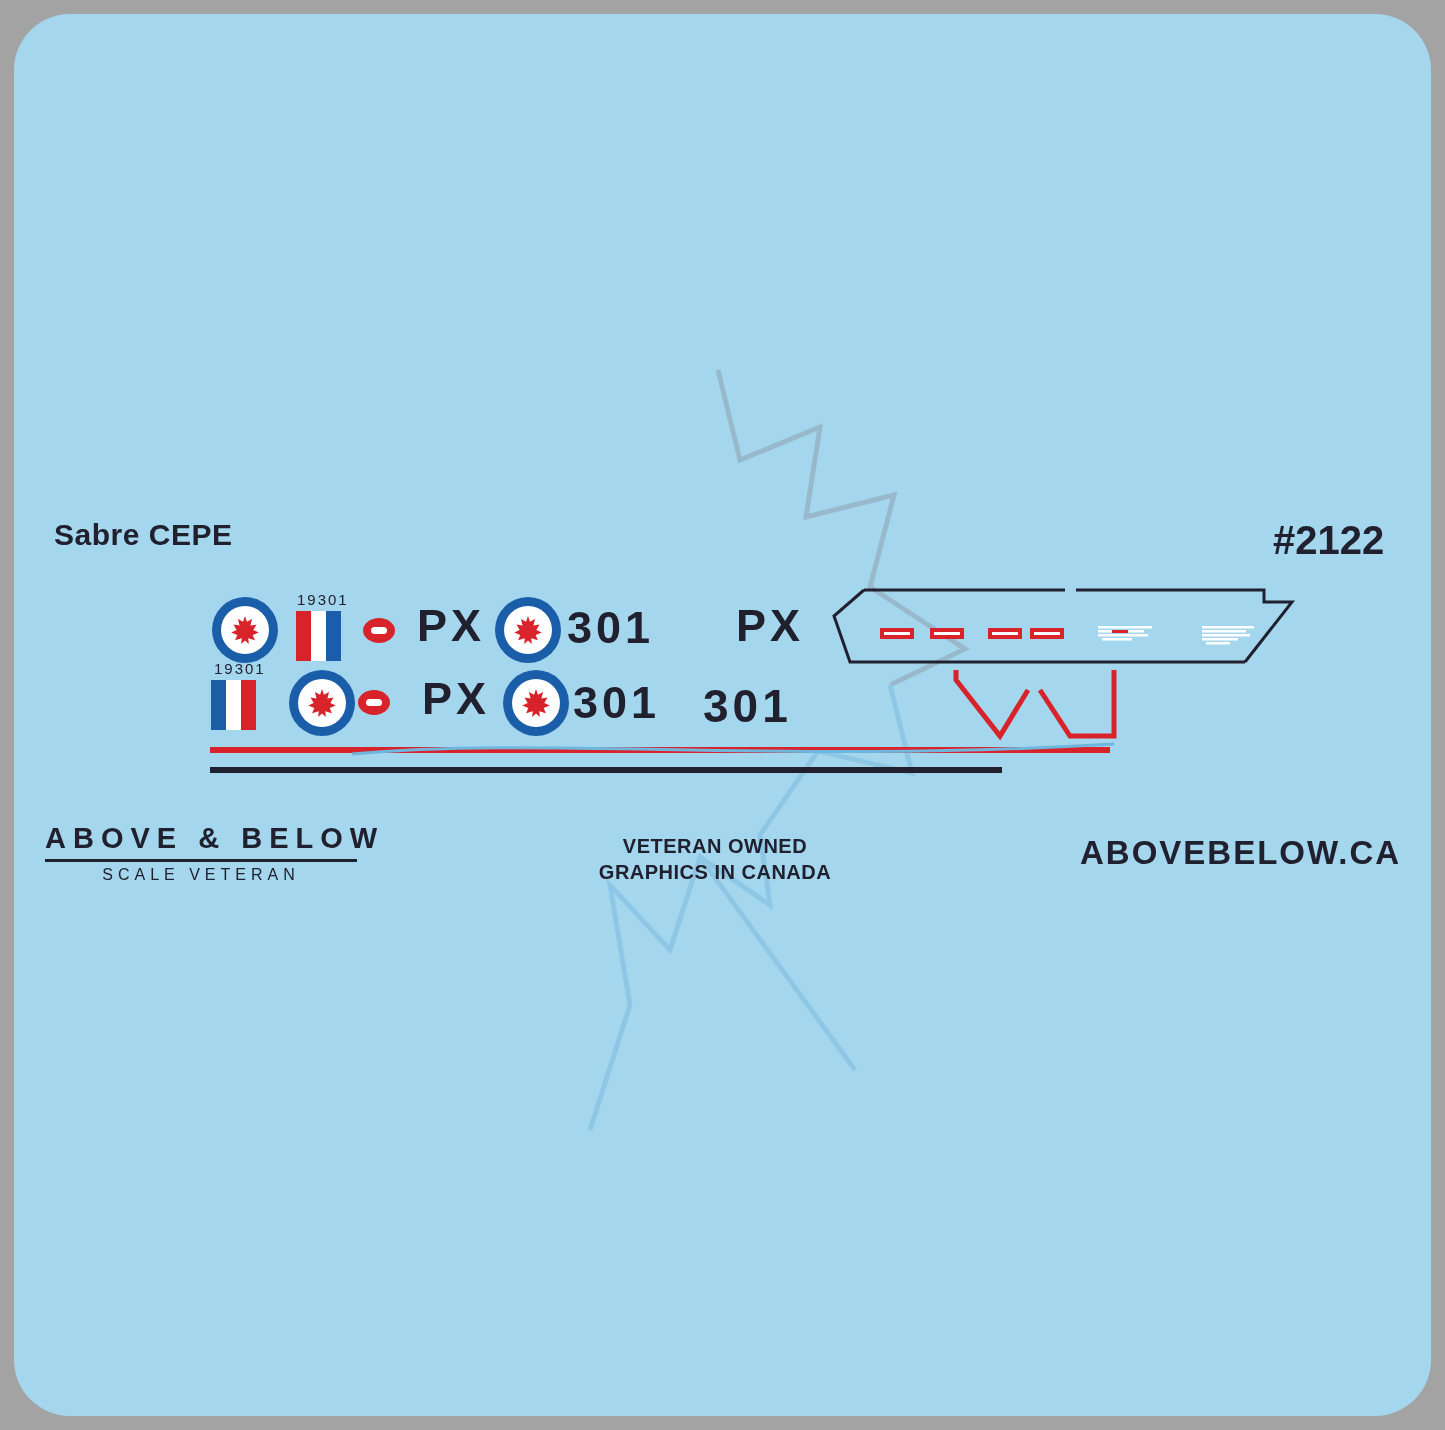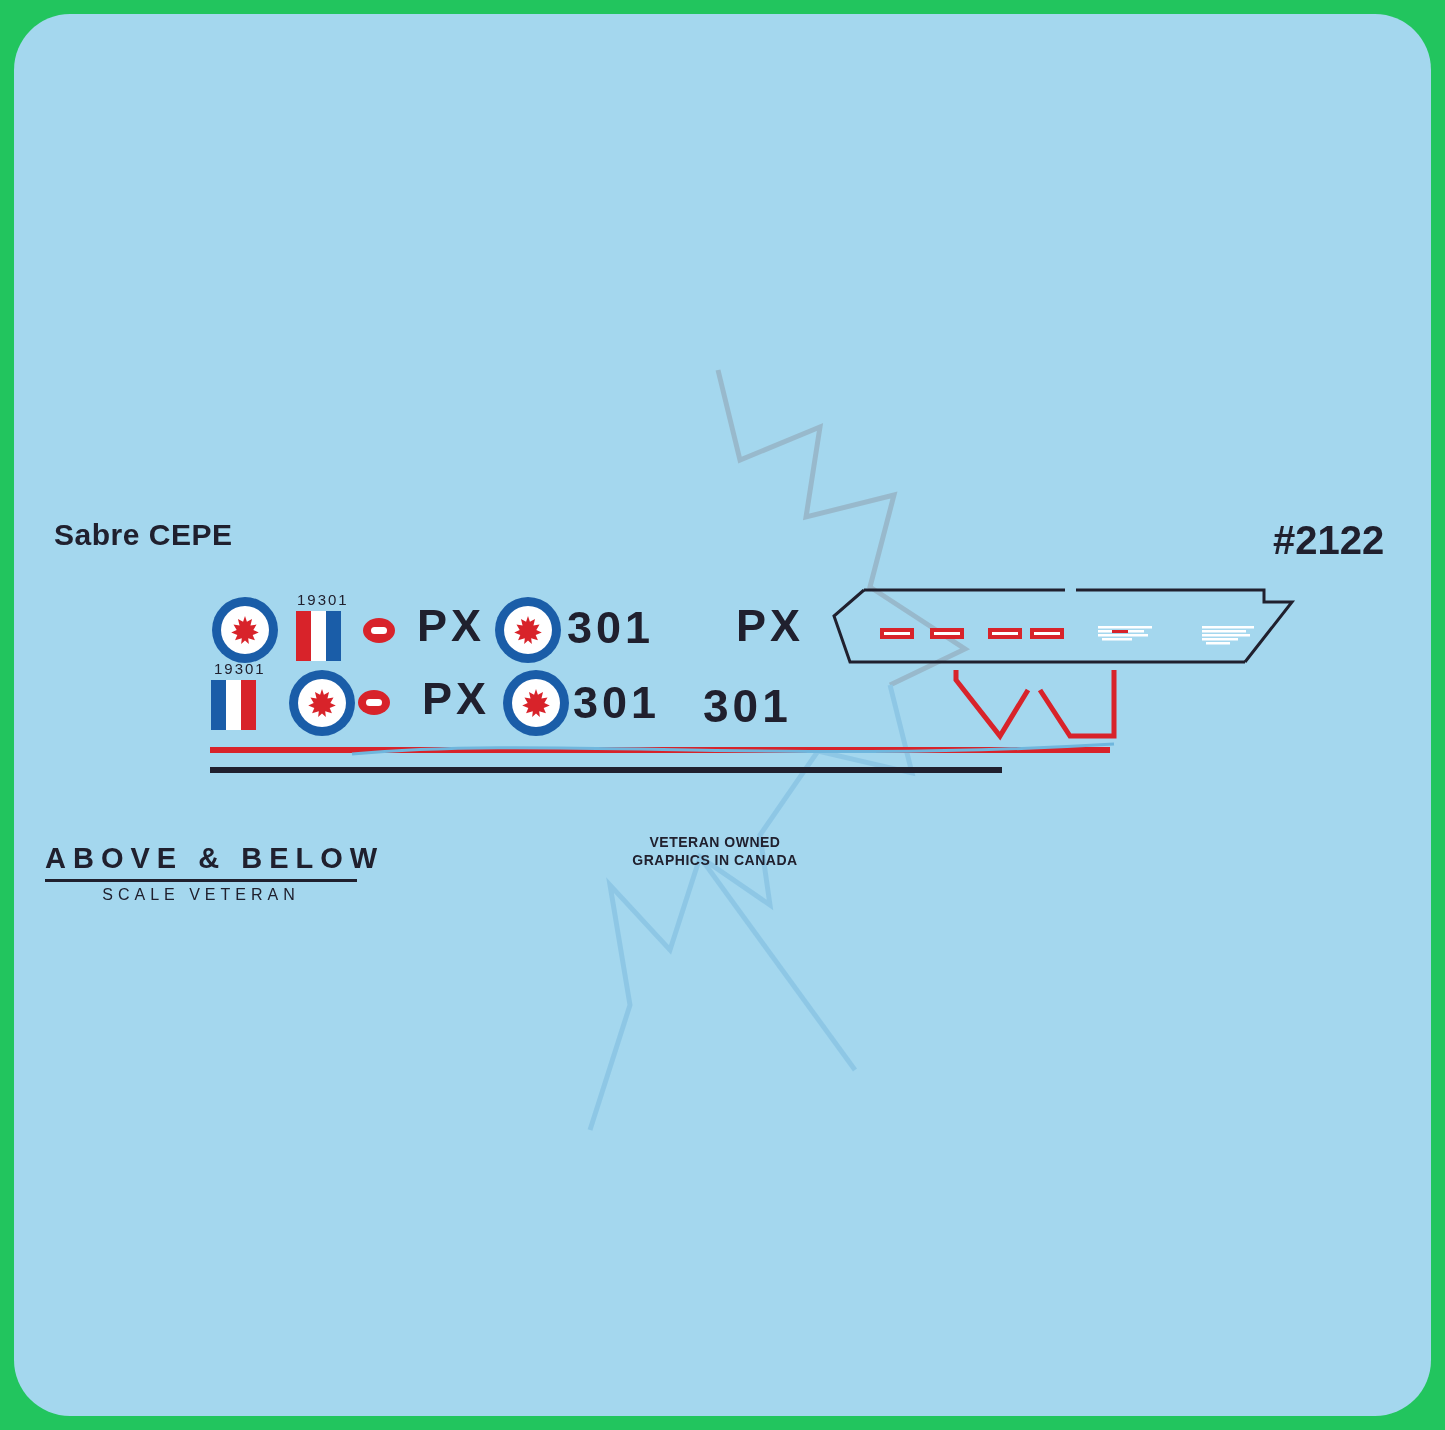--- a/index.html
+++ b/index.html
@@ -1,41 +1,41 @@
 <!DOCTYPE html>
 <html><head>
 <meta charset="utf-8">
 <style>
   html,body{margin:0;padding:0;background:#ffffff;}
-  .canvas{position:relative;width:1445px;height:1430px;background:#22c55e;overflow:hidden;
+  .canvas{position:relative;width:1445px;height:1430px;background:#a3a3a3;overflow:hidden;
           font-family:"Liberation Sans",sans-serif;}
   .sheet{position:absolute;left:14px;top:14px;width:1417px;height:1402px;
          background:#a4d7ee;border-radius:56px;}
   .abs{position:absolute;}
   .ink{color:#20202e;}
   .title{font-size:30px;font-weight:bold;letter-spacing:0.5px;line-height:1;}
   .prodno{font-size:40px;font-weight:bold;line-height:1;}
   .decal-txt{font-weight:bold;line-height:1;letter-spacing:4px;color:#20202e;}
   .serial{font-size:15px;font-weight:normal;letter-spacing:2px;color:#20202e;line-height:1;}
   .roundel{position:absolute;width:66px;height:66px;border-radius:50%;background:#1a5da8;}
   .roundel .white{position:absolute;left:9px;top:9px;width:48px;height:48px;border-radius:50%;background:#ffffff;}
   .roundel svg{position:absolute;left:17px;top:17px;width:32px;height:32px;}
   .flash{position:absolute;width:45px;height:50px;display:flex;}
   .flash div{flex:1;}
   .f-red{background:#d8232a;} .f-white{background:#ffffff;} .f-blue{background:#1a5da8;}
   .badge{position:absolute;width:32px;height:25px;background:#d8232a;border-radius:50%;}
   .badge i{position:absolute;left:8px;top:9px;width:16px;height:7px;background:#ffffff;border-radius:4px;display:block;}
   .stripe-red{position:absolute;left:210px;top:747px;width:900px;height:6px;background:#d8232a;}
   .stripe-black{position:absolute;left:210px;top:767px;width:792px;height:6px;background:#20202e;}
-  .brand{position:absolute;left:45px;top:822px;width:312px;text-align:center;color:#20202e;margin-top:20px;}
+  .brand{position:absolute;left:45px;top:822px;width:312px;text-align:center;color:#20202e;}
   .brand .name{font-size:29px;letter-spacing:7px;font-weight:bold;padding-bottom:4px;
                border-bottom:3px solid #20202e;white-space:nowrap;}
   .brand .sub{font-size:16px;letter-spacing:5px;margin-top:4px;}
   .made{position:absolute;left:590px;top:833px;width:250px;text-align:center;color:#20202e;
-        font-size:14px;font-weight:bold;line-height:1.3;letter-spacing:0.5px;}
+        font-size:20px;font-weight:bold;line-height:1.3;letter-spacing:0.5px;}
   .site{position:absolute;left:1080px;top:836px;font-size:33px;font-weight:bold;
         letter-spacing:2px;color:#20202e;line-height:1;}
 </style>
 </head>
 <body>
 
 <div class="canvas">
 
   <div class="sheet"></div>
 
@@ -152,14 +152,15 @@
   <div class="brand">
     <div class="name">ABOVE &amp; BELOW</div>
     <div class="sub">SCALE VETERAN</div>
   </div>
 
   <div class="made">
     <div>VETERAN OWNED</div>
     <div>GRAPHICS IN CANADA</div>
   </div>
 
+  <div class="site">ABOVEBELOW.CA</div>
 
 </div>
 
 </body></html>

